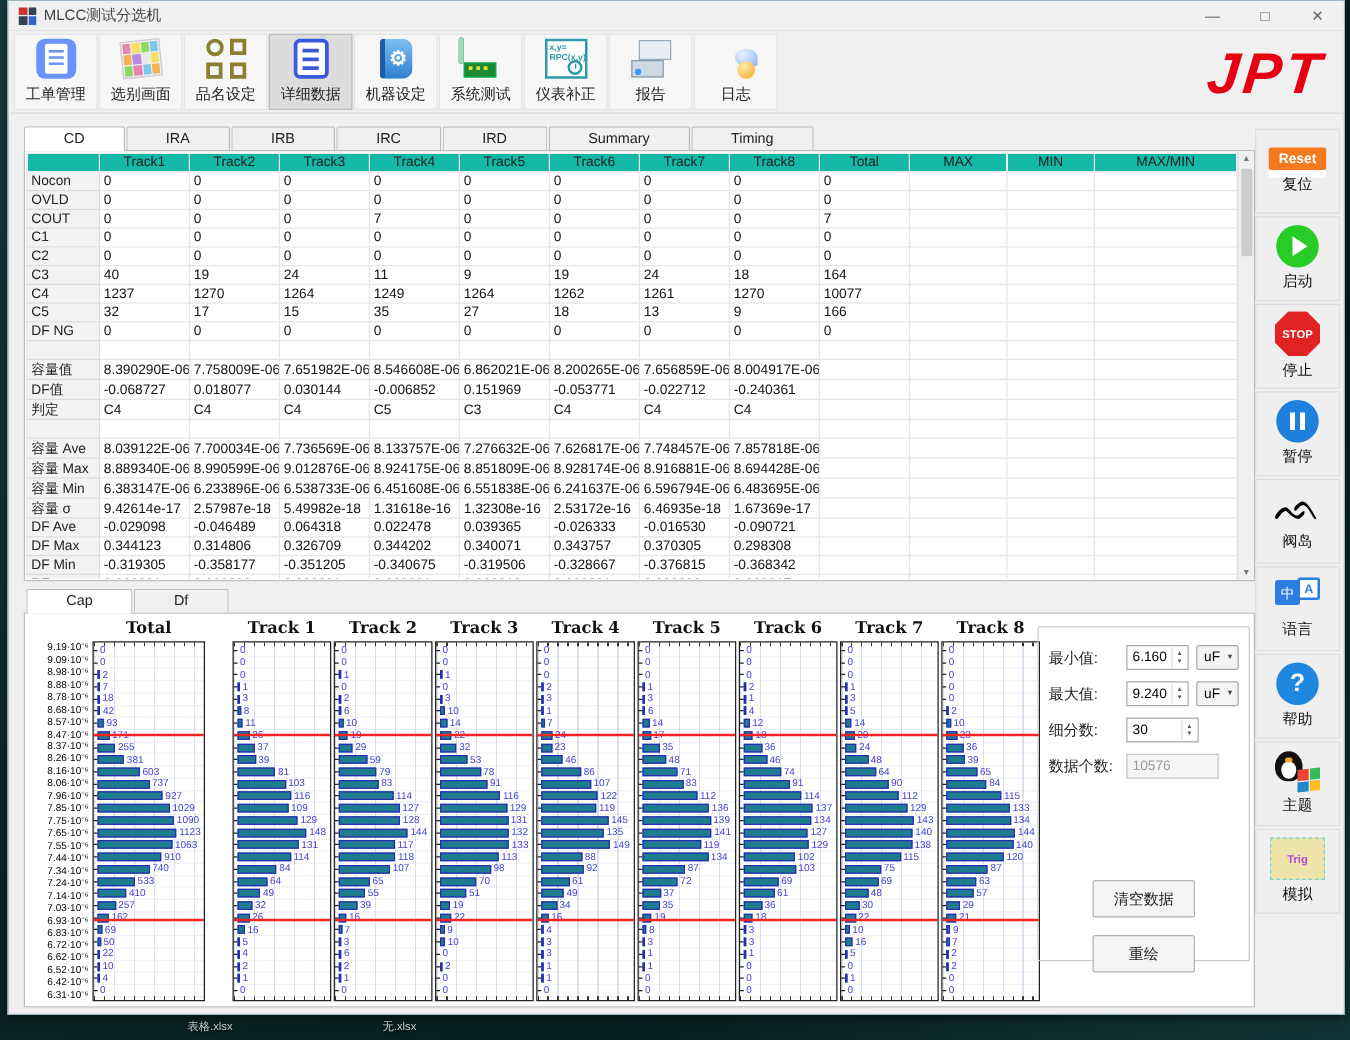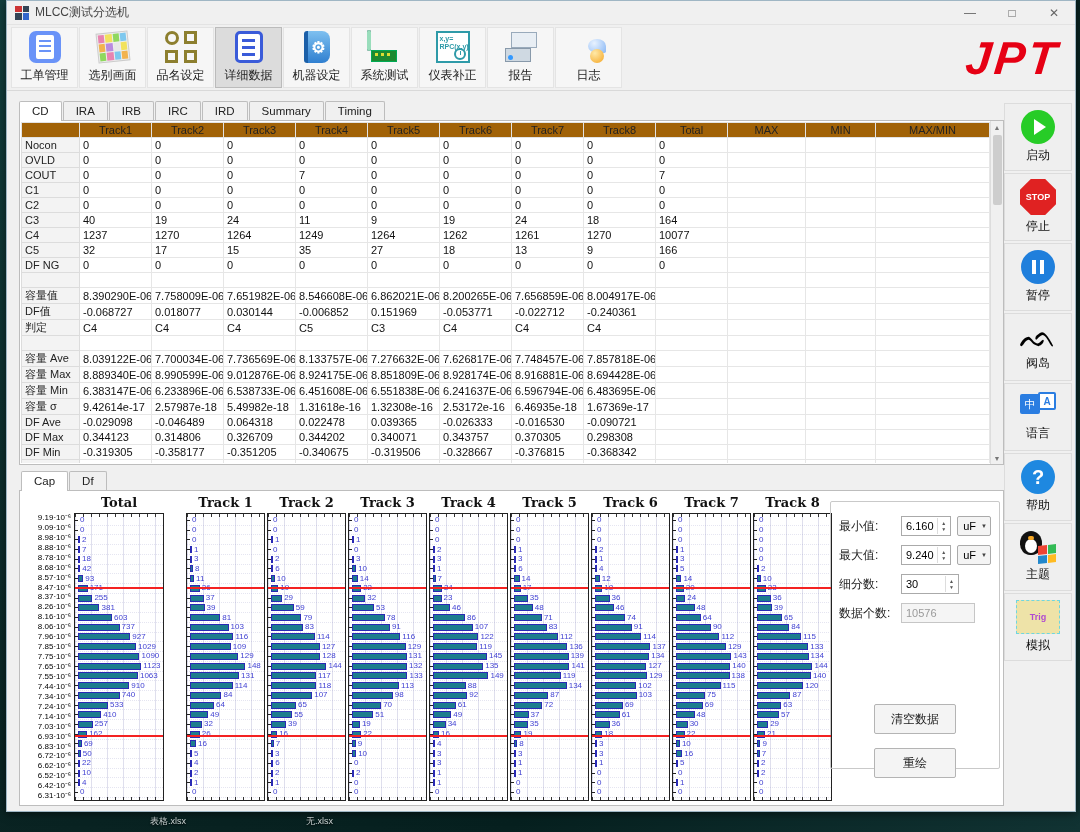--- a/index.html
+++ b/index.html
@@ -83,32 +83,32 @@
   .ic-report .dot { position:absolute; left:3px; bottom:2px; width:5px; height:5px; background:#39f; border-radius:50%; }
   .ic-chat { width:34px; height:32px; position:relative; }
   .ic-chat .b1 { width:24px; height:18px; background:radial-gradient(circle at 35% 30%,#cfe6ff,#5c9cf0); border-radius:50% 50% 50% 10%; }
   .ic-chat .b2 { position:absolute; right:0; top:8px; width:18px; height:14px;
     background:radial-gradient(circle at 35% 30%,#e8f2ff,#8ab8f5); border-radius:50% 50% 10% 50%; }
   .ic-chat .face { position:absolute; right:2px; bottom:0; width:14px; height:14px;
     background:radial-gradient(circle at 35% 30%,#ffe9a8,#f5a623); border-radius:50%; }
 
   
   .tabbar { display:flex; padding:10px 0 0 12px; position:relative; z-index:2; }
-  .tab { padding:3px 12px; font-size:11.5px; color:#222; background:#f0f0f0;
+  .tab { padding:3px 31px; font-size:11.5px; color:#222; background:#f0f0f0;
     border:1px solid #bdbdbd; border-bottom:none; margin-right:1px; border-radius:2px 2px 0 0; }
   .tab.active { background:#fff; padding-bottom:4px; margin-bottom:-1px; }
 
   
   .panel-top { margin:0 12px; width:985px; height:345px; background:#fff;
     border:1px solid #bdbdbd; position:relative; }
   .dtable-wrap { position:absolute; left:1px; top:1px; right:13px; bottom:1px; overflow:hidden; }
   table.dtable { border-collapse:collapse; table-layout:fixed; width:100%; }
   .dtable th, .dtable td { height:15px; font-size:11px; font-weight:normal;
     padding:0 3px; overflow:hidden; white-space:nowrap; }
-  .dtable thead th { background:#a16207; border:1px solid #e2e2e2; text-align:center; color:#222; }
+  .dtable thead th { background:#14b8a6; border:1px solid #e2e2e2; text-align:center; color:#222; }
   .dtable th.rowlabel { background:#f3f3f3; border:1px solid #dcdcdc; text-align:left; color:#222; }
   .dtable td { border:1px solid #e6e6e6; background:#fff; text-align:left; color:#111; }
   tr.spacer td { background:#fff; }
   .vscroll { position:absolute; right:0; top:0; width:13px; height:100%;
     background:#f0f0f0; border-left:1px solid #ddd; display:flex; flex-direction:column;
     align-items:center; font-size:7px; color:#777; }
   .vscroll .thumb { width:9px; height:70px; background:#cdcdcd; margin-top:2px; border-radius:2px; }
   .vscroll .arr { height:12px; display:flex; align-items:center; }
   .vscroll .arr.dn { margin-top:auto; }
 
@@ -1863,20 +1863,24 @@
         <span class="ro-field">10576</span>
       </div>
       <div class="btn-gap"></div>
       <div class="set-btn">清空数据</div>
       <div class="set-btn">重绘</div>
     </div>
   </div>
 
   <div class="sidebar">
     <div class="side-btn">
+      <span class="badge-reset">Reset</span>
+      <span class="side-label">复位</span>
+    </div>
+    <div class="side-btn">
       <span class="ic-play">
           <i></i>
         </span>
       <span class="side-label">启动</span>
     </div>
     <div class="side-btn">
       <span class="ic-stop">STOP</span>
       <span class="side-label">停止</span>
     </div>
     <div class="side-btn">

